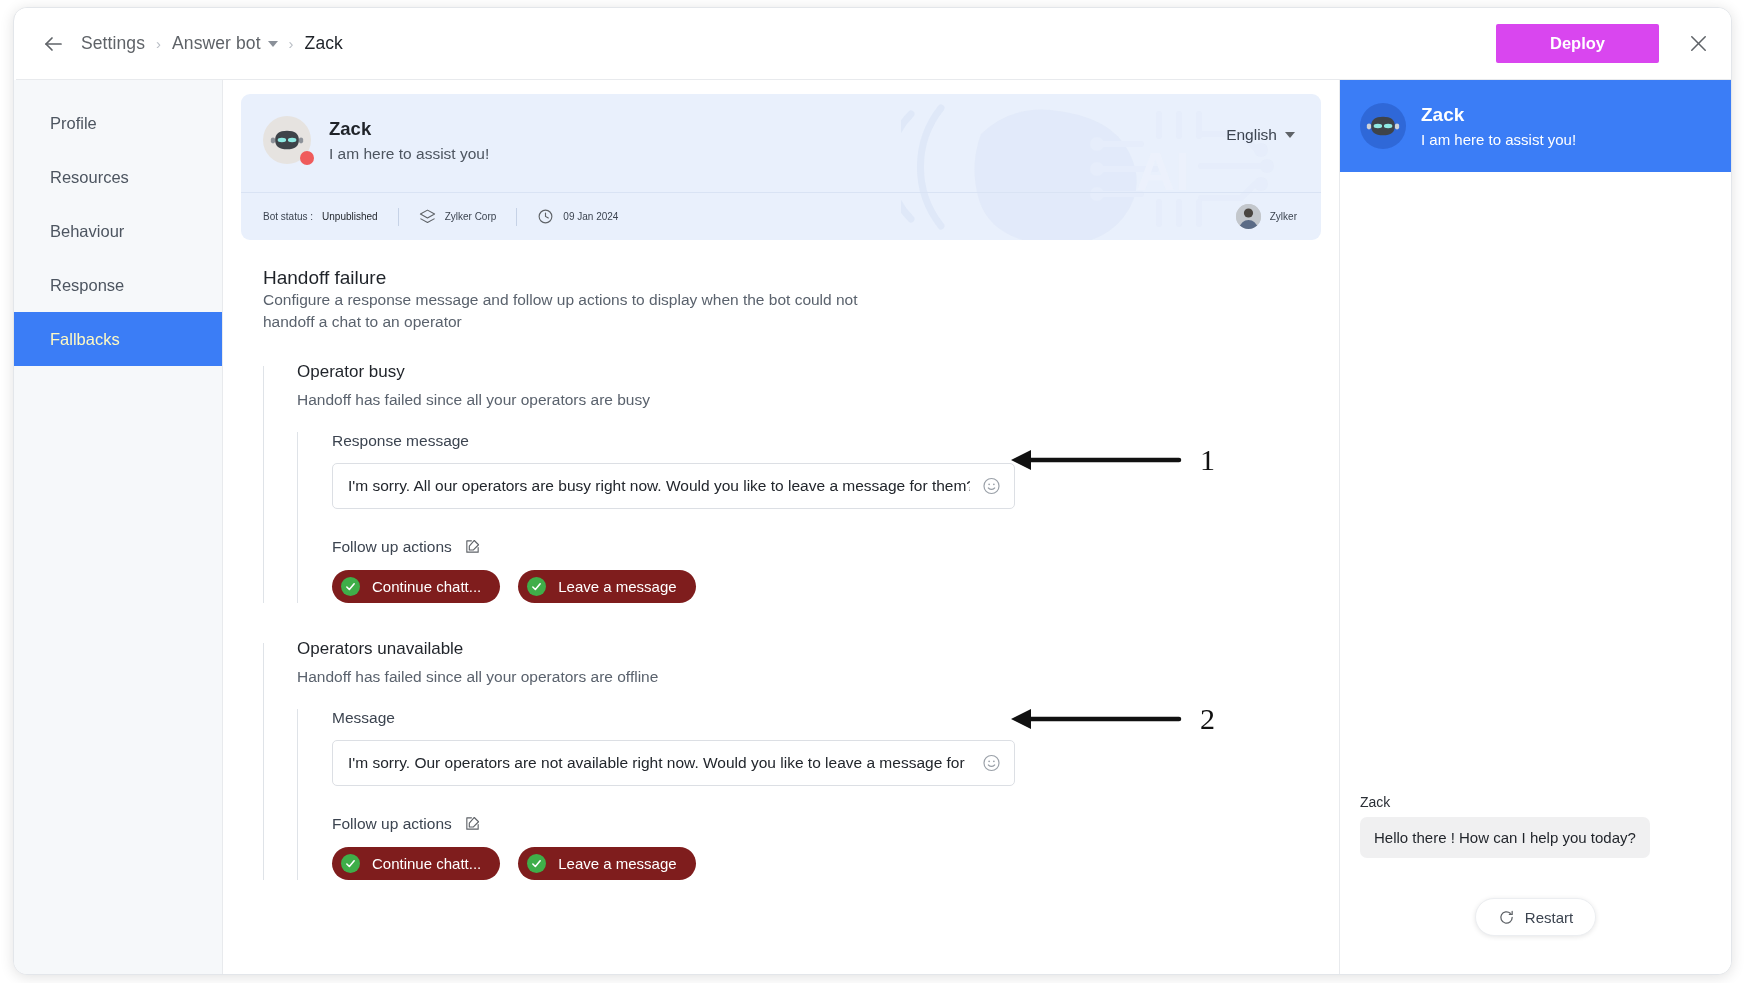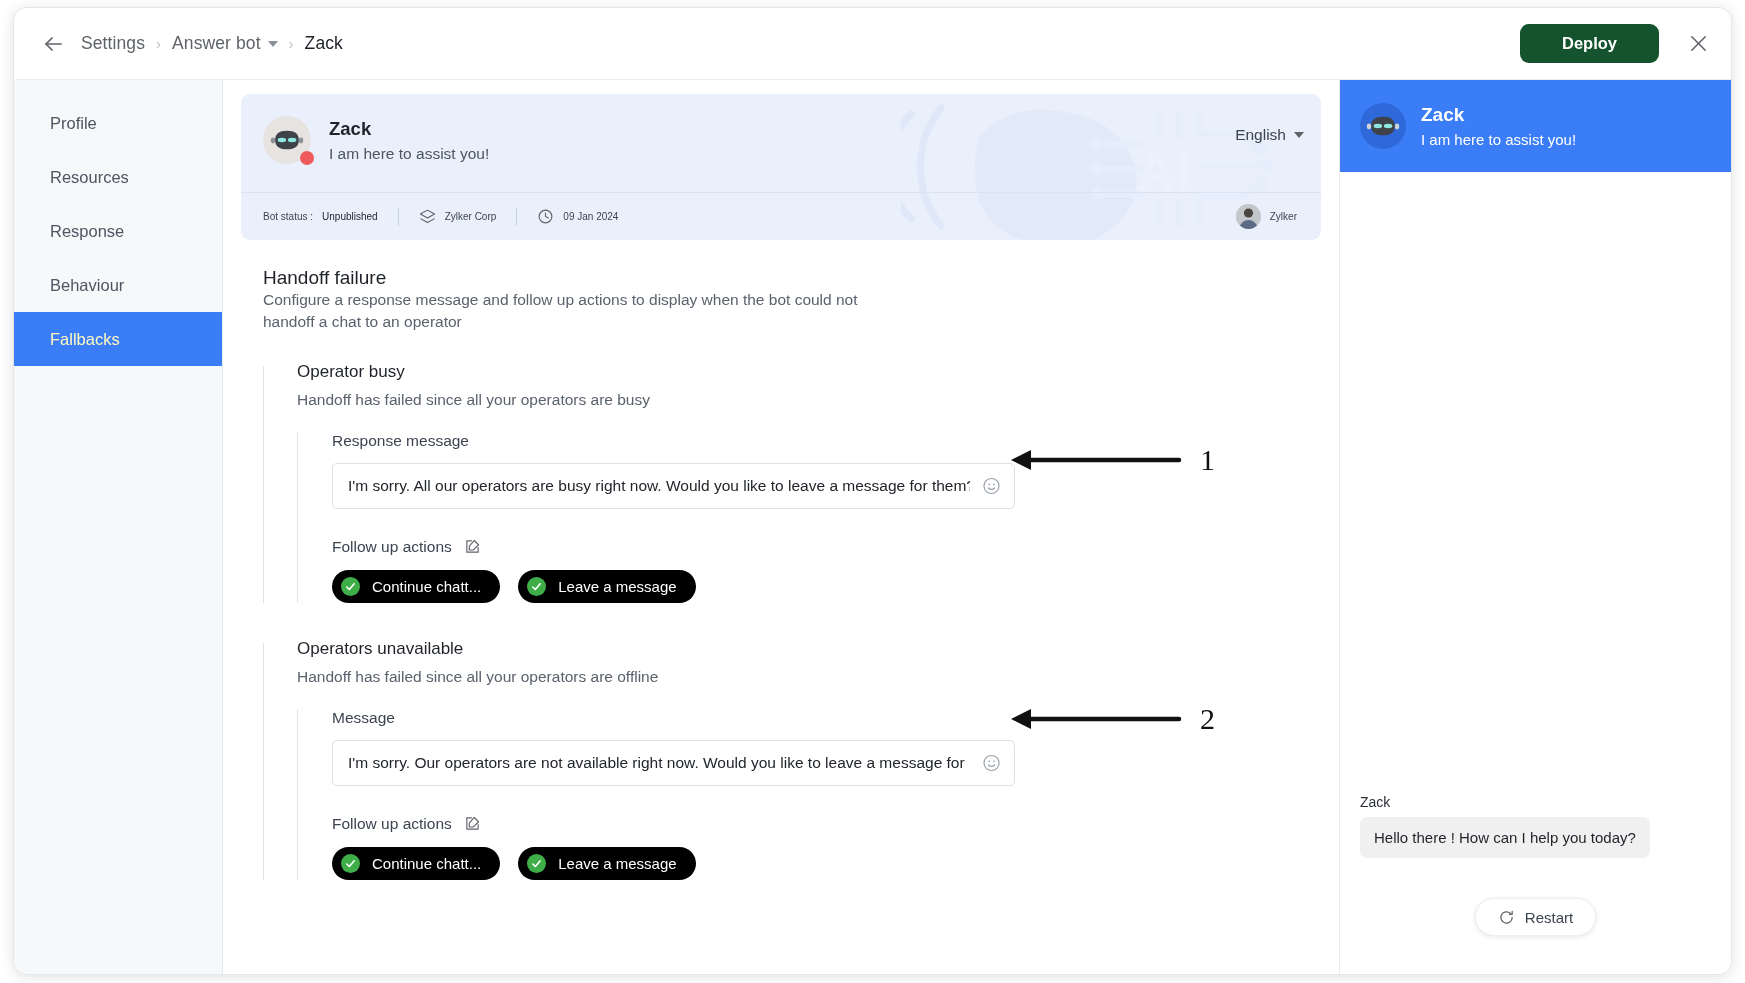--- a/index.html
+++ b/index.html
@@ -43,24 +43,24 @@
   .crumb-caret {
     margin-left: 7px; width: 0; height: 0;
     border-left: 5px solid transparent; border-right: 5px solid transparent;
     border-top: 6px solid #8a9099; display: inline-block;
   }
   .topbar-right {
     margin-left: auto; margin-right: 22px;
     display: flex; align-items: center; gap: 26px;
   }
   .deploy-btn {
-    background: #14532d; color: #fff;
+    background: #d946ef; color: #fff;
     font-size: 16.5px; font-weight: bold;
-    border: none; border-radius: 9px;
-    padding: 0 42px; height: 39px; line-height: 39px;
+    border: none; border-radius: 2px;
+    padding: 0 54px; height: 39px; line-height: 39px;
     cursor: pointer;
   }
   .close-x {
     width: 26px; height: 26px; color: #5f6368;
     display: flex; align-items: center; justify-content: center;
     cursor: pointer;
   }
 
   
   .sidebar {
@@ -103,21 +103,21 @@
   }
   .bot-dot {
     position: absolute; right: -3px; bottom: -1px;
     width: 14px; height: 14px; border-radius: 50%;
     background: #ef5b5b;
   }
   .bot-meta { margin-left: 18px; }
   .bot-name { font-size: 18.5px; font-weight: bold; color: #1f2329; }
   .bot-tagline { font-size: 15.5px; color: #4d5560; margin-top: 5px; }
   .lang-select {
-    position: absolute; right: 17px; top: 32px; z-index: 3;
+    position: absolute; right: 26px; top: 32px; z-index: 3;
     display: flex; align-items: center; gap: 8px;
     font-size: 15.5px; color: #3c4450; cursor: pointer;
   }
   .chev-dn {
     width: 0; height: 0;
     border-left: 5px solid transparent; border-right: 5px solid transparent;
     border-top: 6px solid #5f6368;
   }
   .botcard-footer {
     position: absolute; left: 0; bottom: 0; width: 100%;
@@ -170,21 +170,21 @@
     position: absolute; right: 14px; top: 50%; transform: translateY(-50%);
     color: #9aa0a8; cursor: pointer; line-height: 0;
   }
   .followups { margin-top: 29px; }
   .fu-head { display: flex; align-items: center; gap: 12px; }
   .fu-label { font-size: 15.5px; color: #3c4450; }
   .fu-edit { color: #5f6368; cursor: pointer; line-height: 0; }
   .chips { display: flex; gap: 18px; margin-top: 14px; }
   .chip {
     display: flex; align-items: center; gap: 12px;
-    background: #000000; color: #fff;
+    background: #7f1d1d; color: #fff;
     border-radius: 20px; height: 33px;
     padding: 0 19px 0 9px;
     font-size: 15px; cursor: pointer; white-space: nowrap;
   }
   .chip-check {
     width: 19px; height: 19px; border-radius: 50%;
     background: #3fae49; color: #fff;
     display: flex; align-items: center; justify-content: center;
     flex: none;
   }
@@ -273,22 +273,22 @@
           <line x1="5" y1="5" x2="19" y2="19"></line>
             <line x1="19" y1="5" x2="5" y2="19"></line>
         </svg>
       </div>
     </div>
   </div>
 
   <div class="sidebar">
     <div class="side-item">Profile</div>
     <div class="side-item">Resources</div>
+    <div class="side-item">Behaviour</div>
     <div class="side-item">Response</div>
-    <div class="side-item">Behaviour</div>
     <div class="side-item active">Fallbacks</div>
   </div>
 
   <div class="main">
 
     <div class="botcard">
       <svg class="botcard-watermark" viewBox="0 0 420 146">
         <g fill="none" stroke="#d7e2f5" stroke-width="7" stroke-linecap="round">
           <path d="M10 125 A 75 75 0 0 1 10 20"></path>
           <path d="M40 132 A 95 95 0 0 1 40 14"></path>

